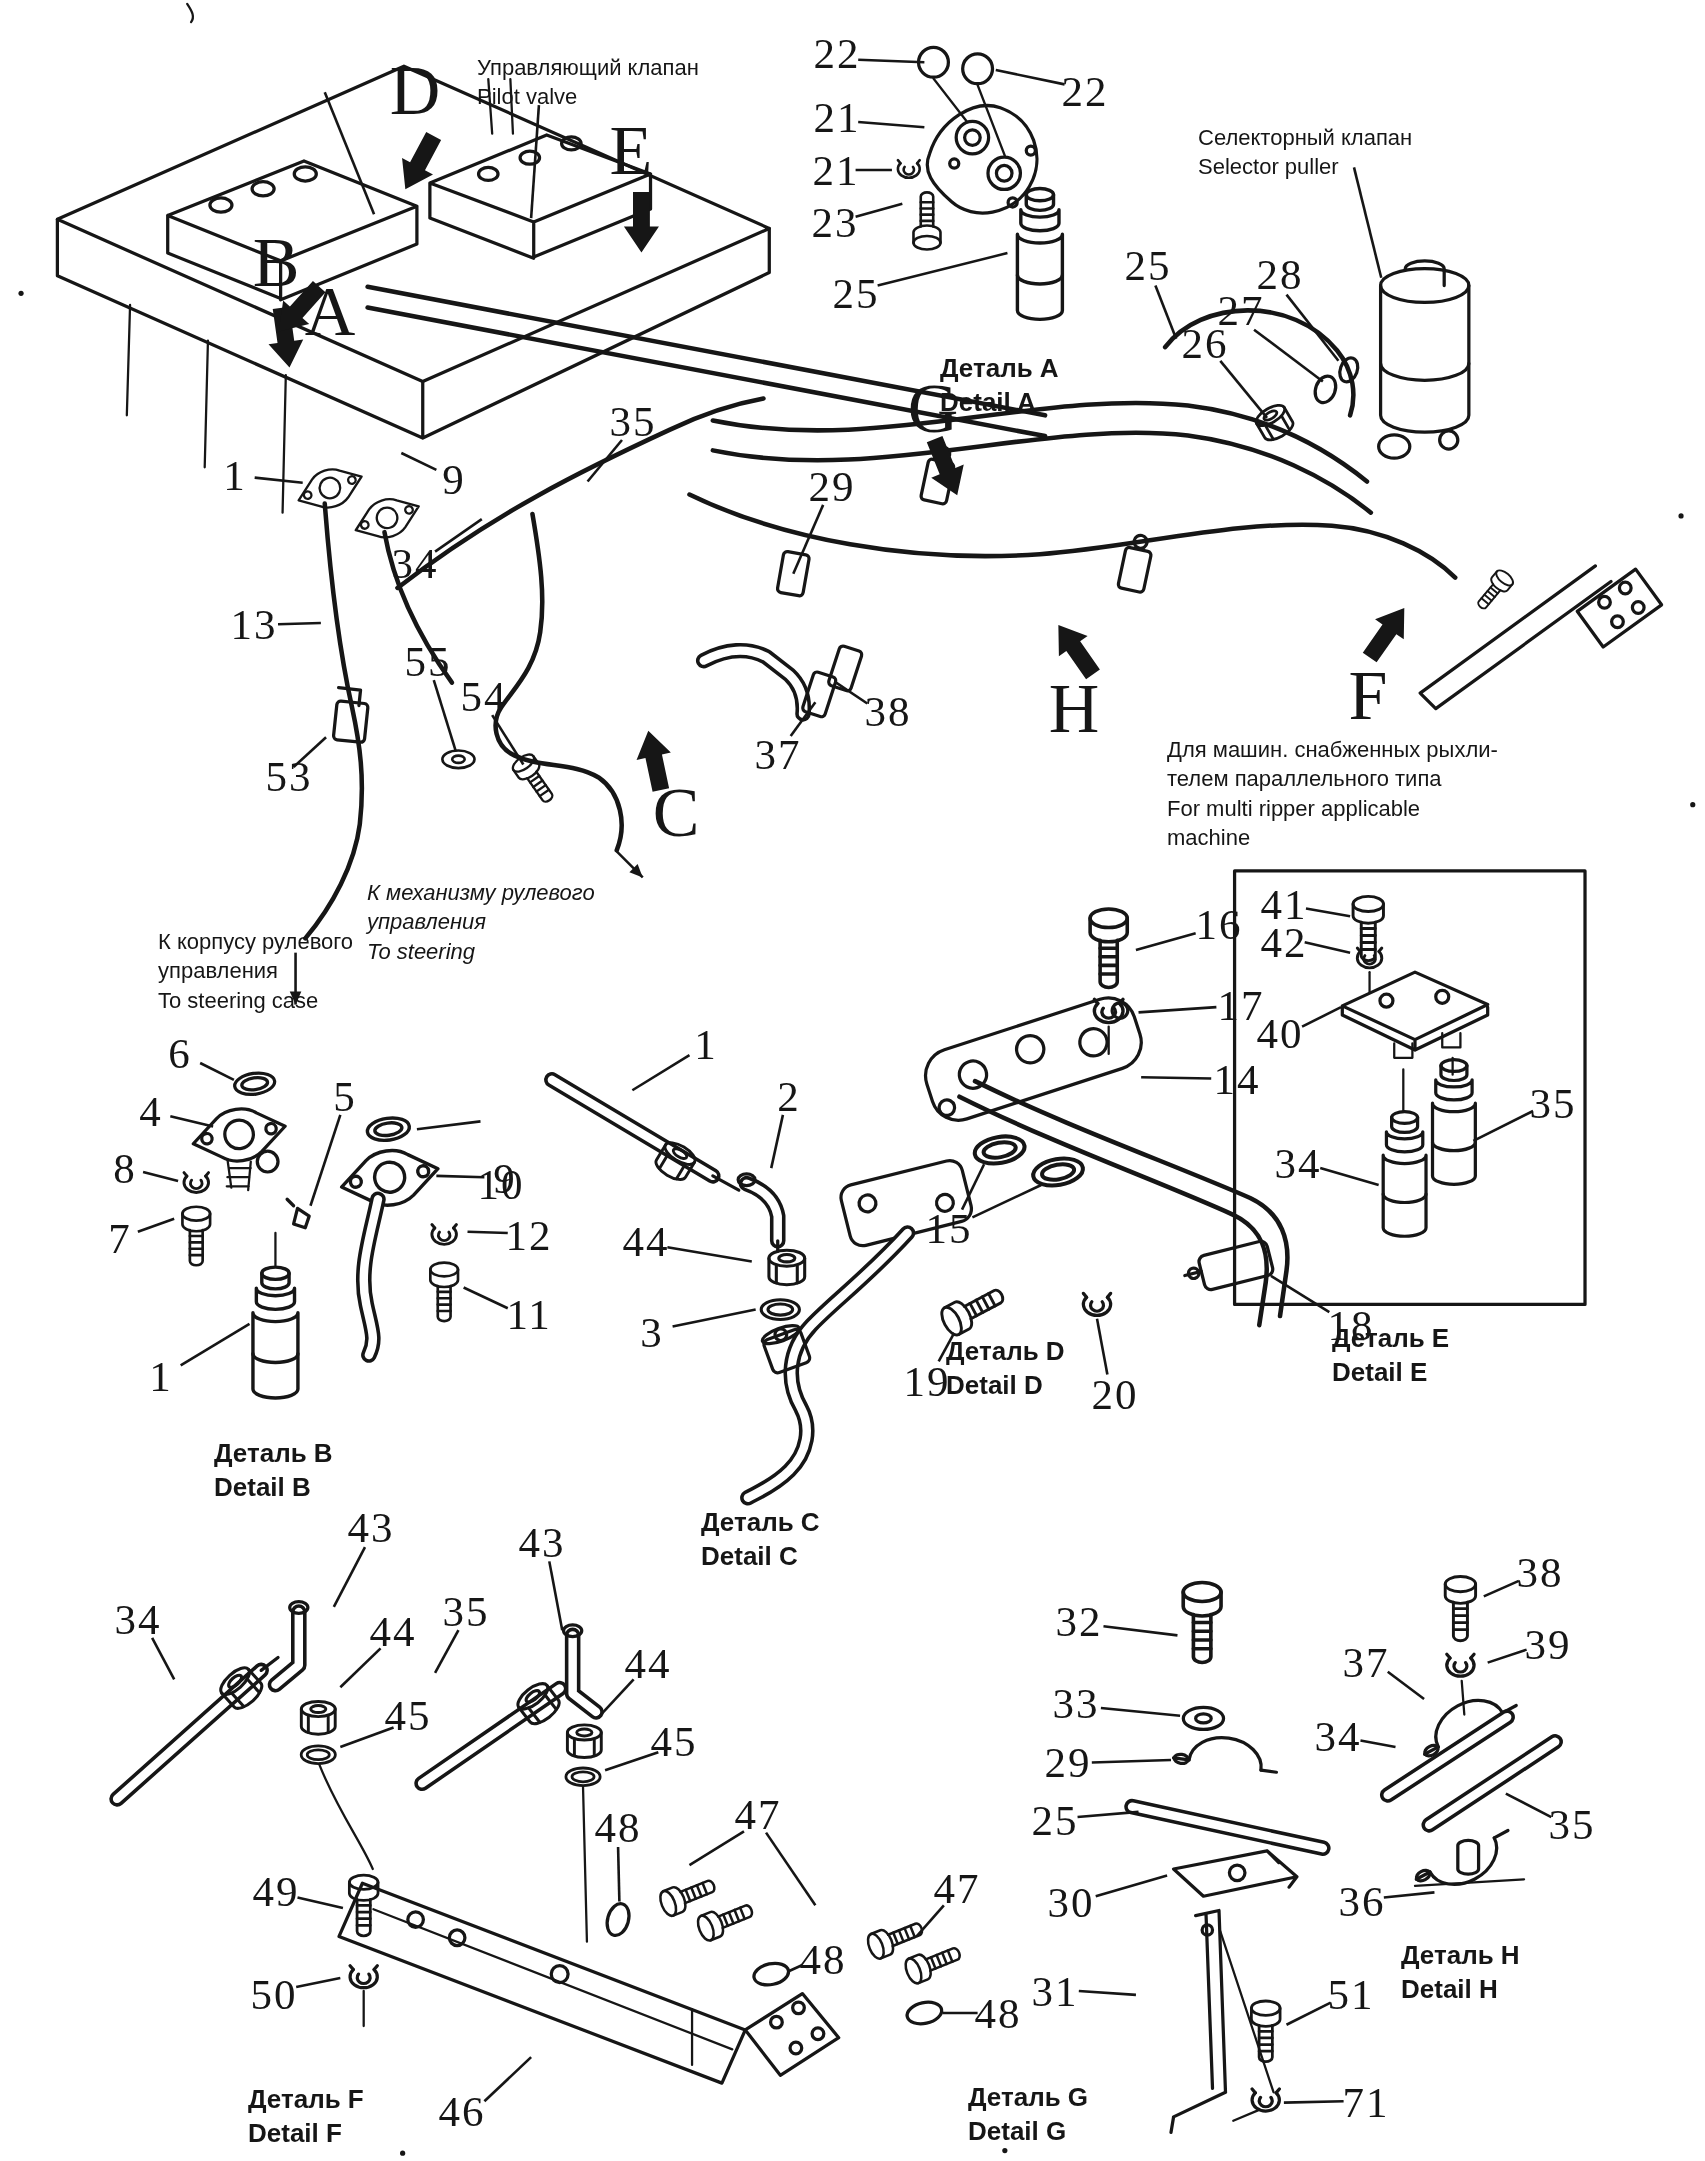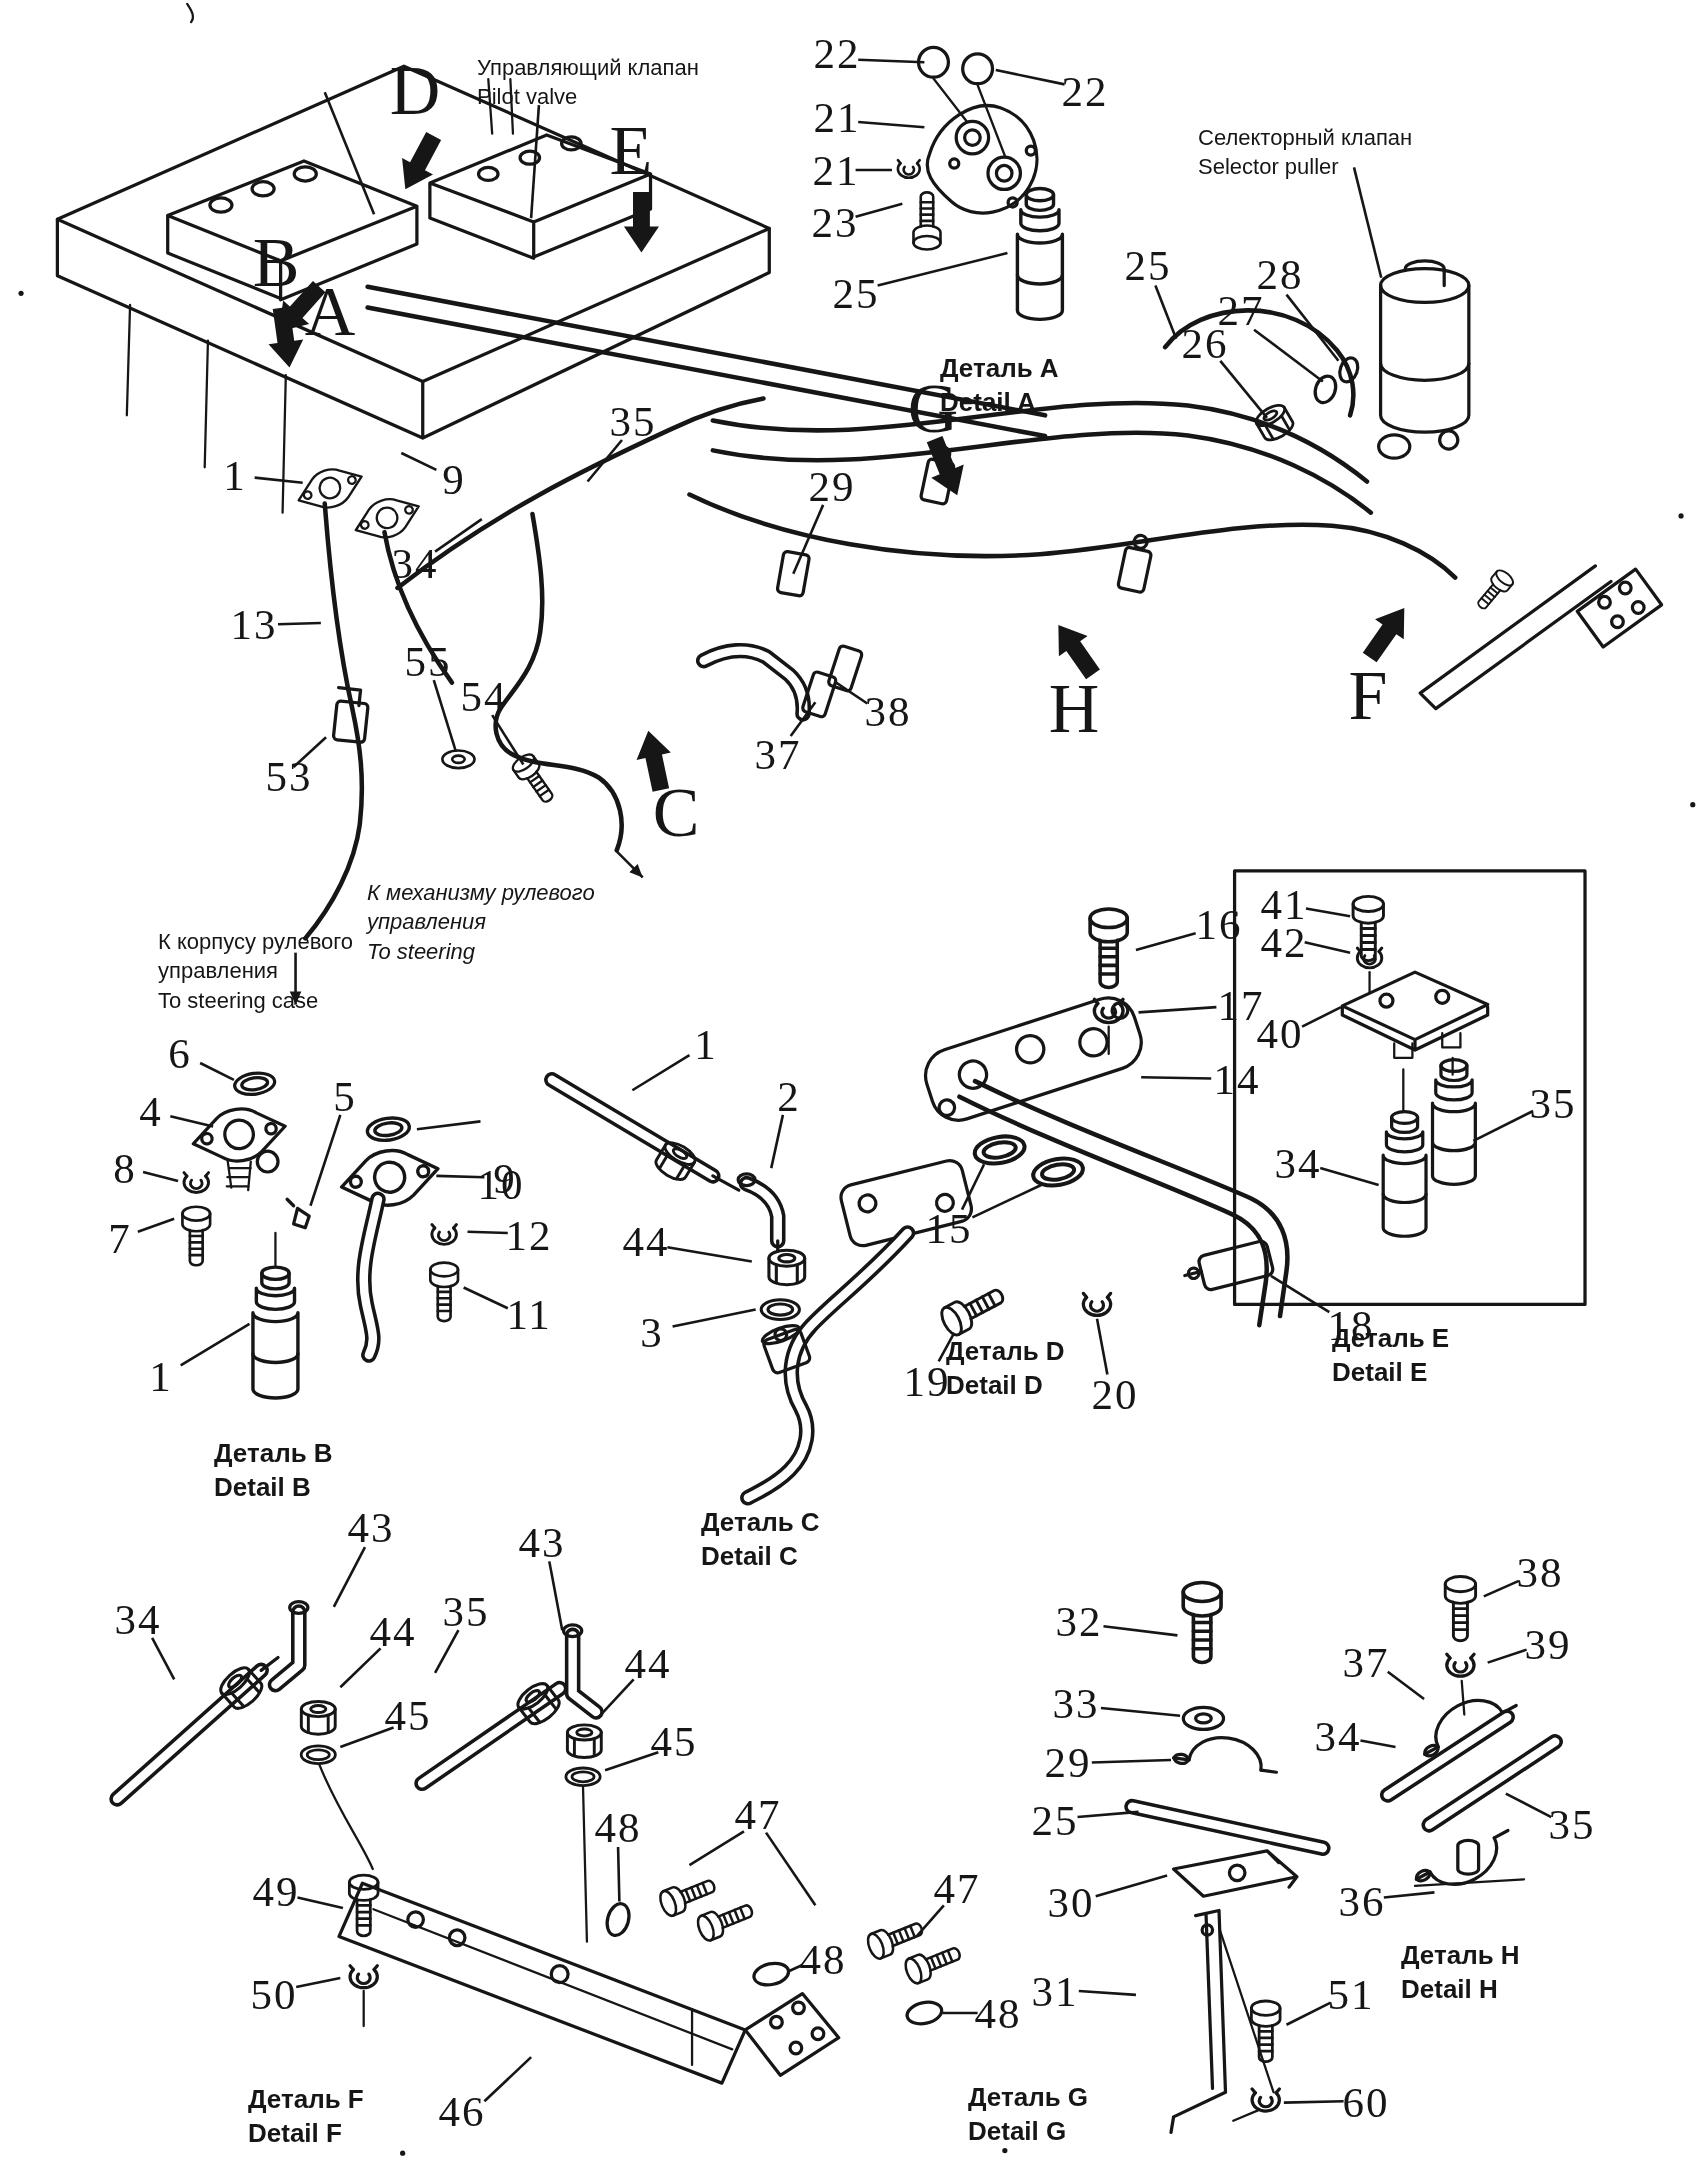--- a/index.html
+++ b/index.html
@@ -492,21 +492,21 @@
       <div class="callout" style="left: 823px; top: 1959px;">48</div>
       <div class="callout" style="left: 957px; top: 1888px;">47</div>
       <div class="callout" style="left: 998px; top: 2013px;">48</div>
       <div class="callout" style="left: 1079px; top: 1621px;">32</div>
       <div class="callout" style="left: 1076px; top: 1703px;">33</div>
       <div class="callout" style="left: 1068px; top: 1762px;">29</div>
       <div class="callout" style="left: 1055px; top: 1820px;">25</div>
       <div class="callout" style="left: 1071px; top: 1902px;">30</div>
       <div class="callout" style="left: 1055px; top: 1991px;">31</div>
       <div class="callout" style="left: 1351px; top: 1994px;">51</div>
-      <div class="callout" style="left: 1366px; top: 2102px;">60</div>
+      <div class="callout" style="left: 1366px; top: 2102px;">71</div>
       <div class="callout" style="left: 1540px; top: 1572px;">38</div>
       <div class="callout" style="left: 1548px; top: 1644px;">39</div>
       <div class="callout" style="left: 1366px; top: 1662px;">37</div>
       <div class="callout" style="left: 1338px; top: 1736px;">34</div>
       <div class="callout" style="left: 1572px; top: 1824px;">35</div>
       <div class="callout" style="left: 1362px; top: 1901px;">36</div>
       <div class="detail-letter" style="left: 415px; top: 91px;">D</div>
       <div class="detail-letter" style="left: 276px; top: 263px;">B</div>
       <div class="detail-letter" style="left: 330px; top: 312px;">A</div>
       <div class="detail-letter" style="left: 631px; top: 151px;">E</div>
@@ -515,20 +515,26 @@
       <div class="detail-letter" style="left: 1074px; top: 709px;">H</div>
       <div class="detail-letter" style="left: 1368px; top: 696px;">F</div>
       <div class="annotation" style="left: 477px; top: 53px;">
         <div>Управляющий клапан</div>
         <div>Pilot valve</div>
       </div>
       <div class="annotation" style="left: 1198px; top: 123px;">
         <div>Селекторный клапан</div>
         <div>Selector puller</div>
       </div>
+      <div class="annotation" style="left: 1167px; top: 735px;">
+        <div>Для машин. снабженных рыхли-</div>
+        <div>телем параллельного типа</div>
+        <div>For multi ripper applicable</div>
+        <div>machine</div>
+      </div>
       <div class="annotation" style="left: 367px; top: 878px; font-style: italic;">
         <div>К механизму рулевого</div>
         <div>управления</div>
         <div>To steering</div>
       </div>
       <div class="annotation" style="left: 158px; top: 927px;">
         <div>К корпусу рулевого</div>
         <div>управления</div>
         <div>To steering case</div>
       </div>

